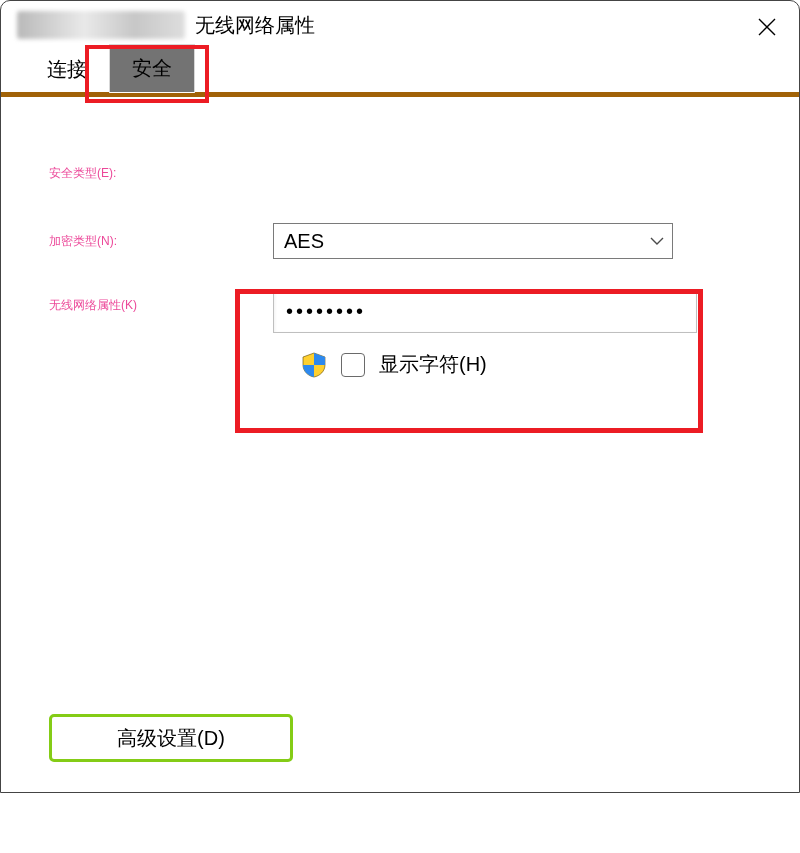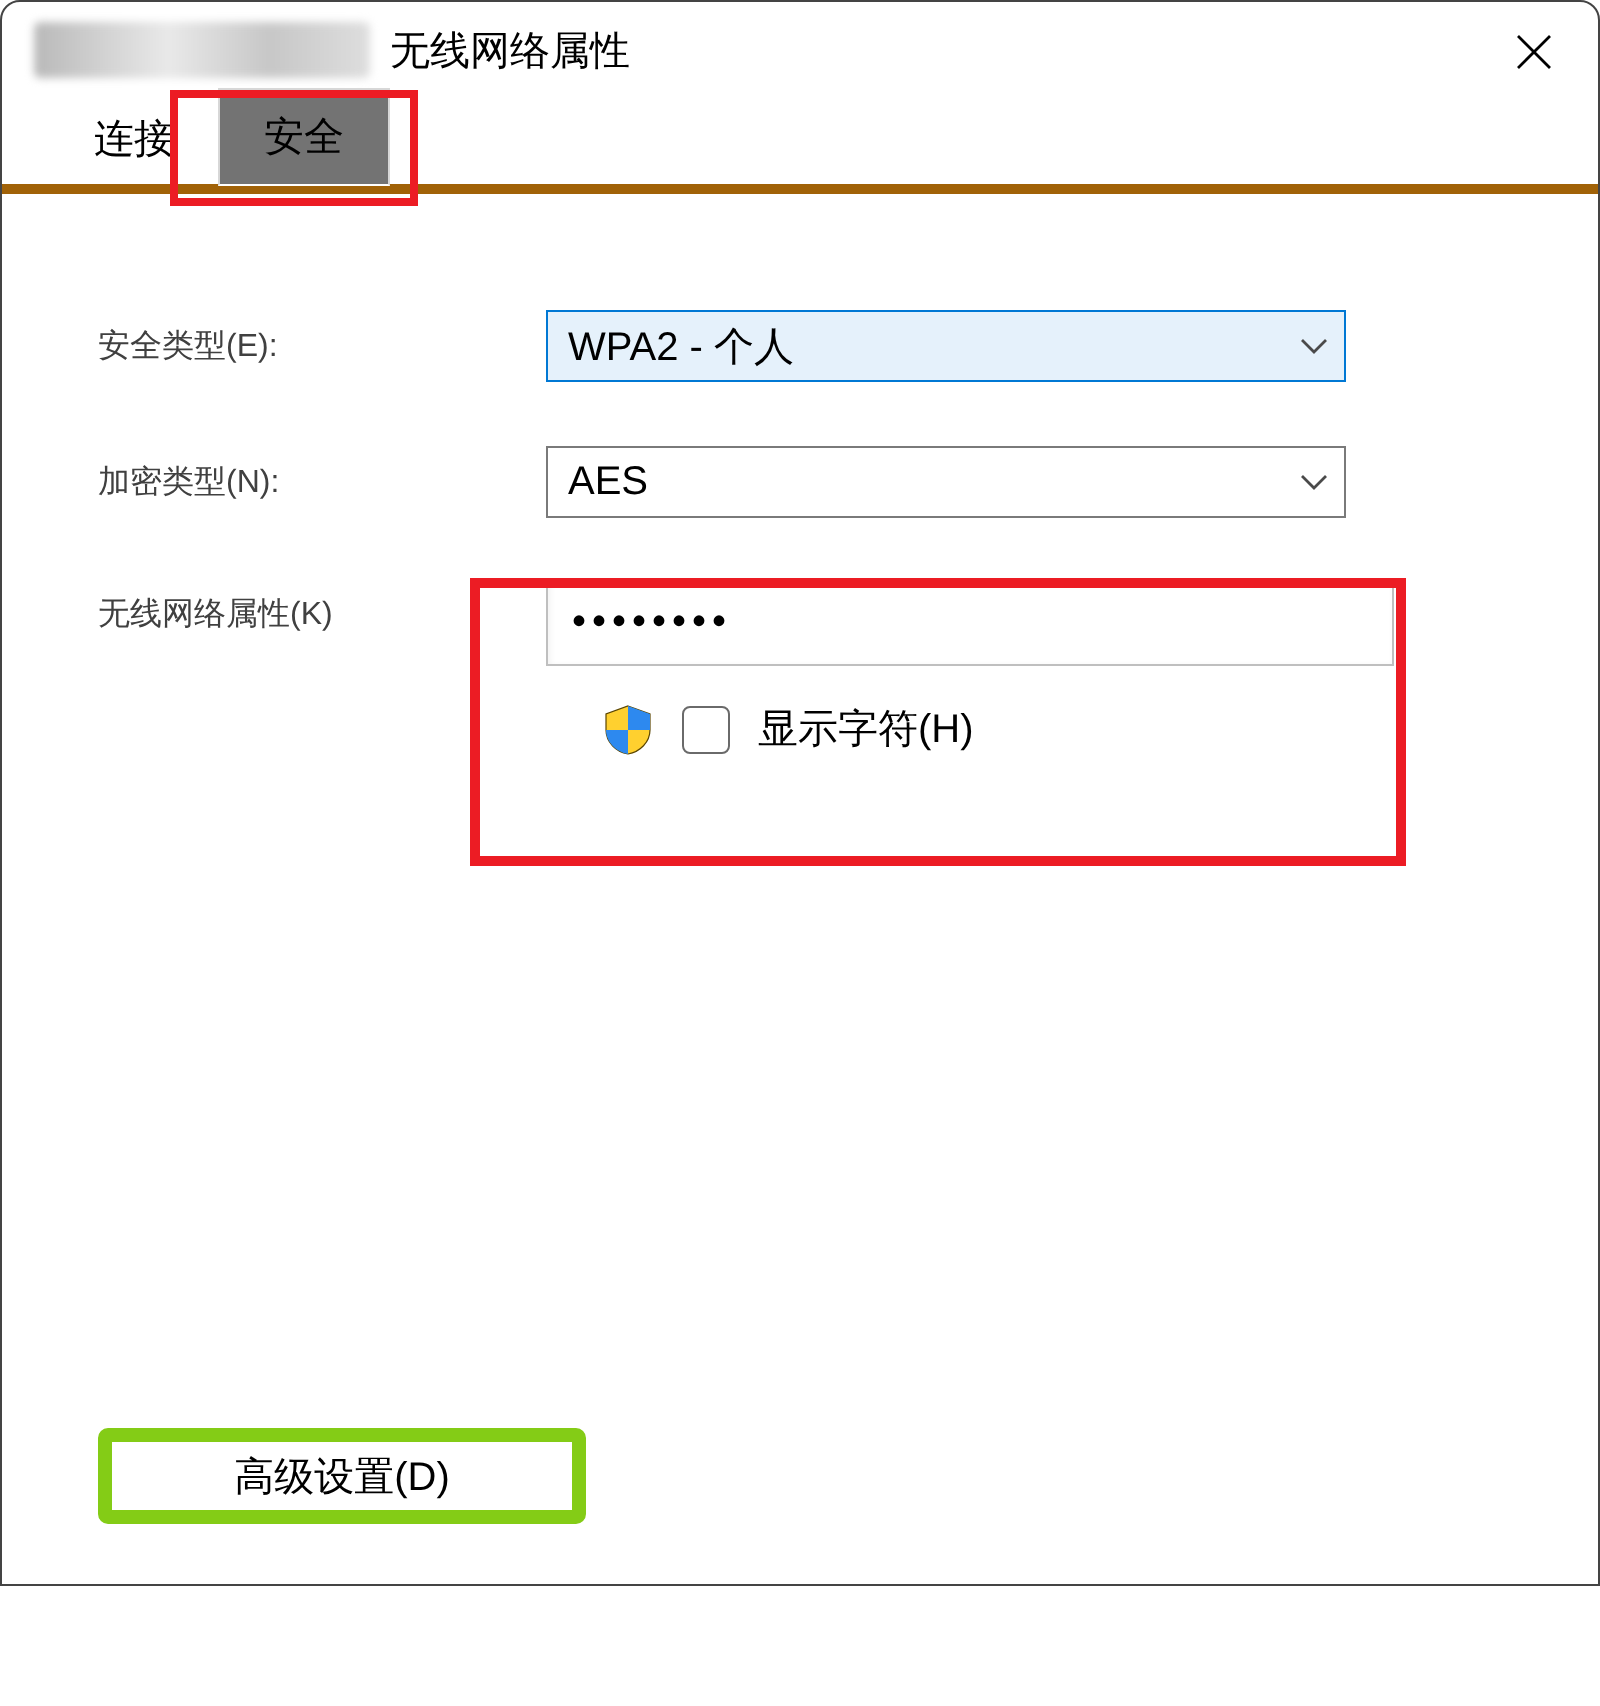--- a/index.html
+++ b/index.html
@@ -92,22 +92,22 @@
       padding: 56px 48px 24px 48px;
     }
     .form-row {
       display: flex;
       align-items: center;
       margin-bottom: 28px;
       min-height: 40px;
     }
     .form-label {
       width: 224px;
-      font-size: 16px;
-      color: #404040;
+      font-size: 12px;
+      color: #ec4899;
       flex-shrink: 0;
     }
     .combo {
       flex: 1;
       max-width: 400px;
       height: 36px;
       border: 1px solid #7a7a7a;
       display: flex;
       align-items: center;
       padding: 0 30px 0 10px;
@@ -178,21 +178,21 @@
       width: 468px;
       height: 144px;
       pointer-events: none;
     }
     .advanced-btn {
       position: absolute;
       left: 48px;
       bottom: 30px;
       width: 244px;
       height: 48px;
-      border: 7px solid #84cc16;
+      border: 3px solid #84cc16;
       border-radius: 5px;
       background: #fff;
       font-size: 20px;
       font-family: inherit;
       cursor: pointer;
     }
   </style>
 </head>
 <body>
 
@@ -213,28 +213,20 @@
   <div class="tabs">
     <div class="tab">连接</div>
     <div class="tab active">安全</div>
     <div class="highlight-tab"></div>
   </div>
 
   <div class="content">
 
     <div class="form-row">
       <div class="form-label">安全类型(E):</div>
-      <div class="combo highlight">
-        <span>WPA2 - 个人</span>
-        <span class="chevron">
-          <svg viewBox="0 0 14 10">
-              <path d="M1 2 L7 8 L13 2" stroke="#4a4a4a" stroke-width="1.4" fill="none"></path>
-            </svg>
-        </span>
-      </div>
     </div>
 
     <div class="form-row">
       <div class="form-label">加密类型(N):</div>
       <div class="combo">
         <span>AES</span>
         <span class="chevron">
           <svg viewBox="0 0 14 10">
               <path d="M1 2 L7 8 L13 2" stroke="#4a4a4a" stroke-width="1.4" fill="none"></path>
             </svg>

